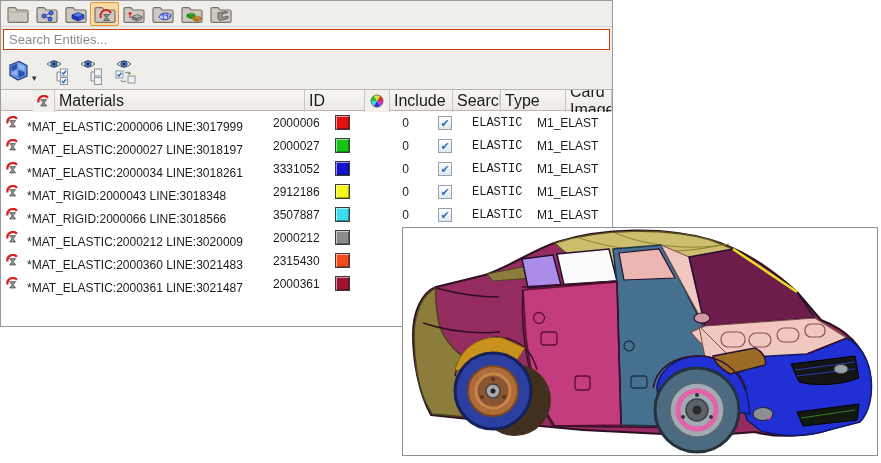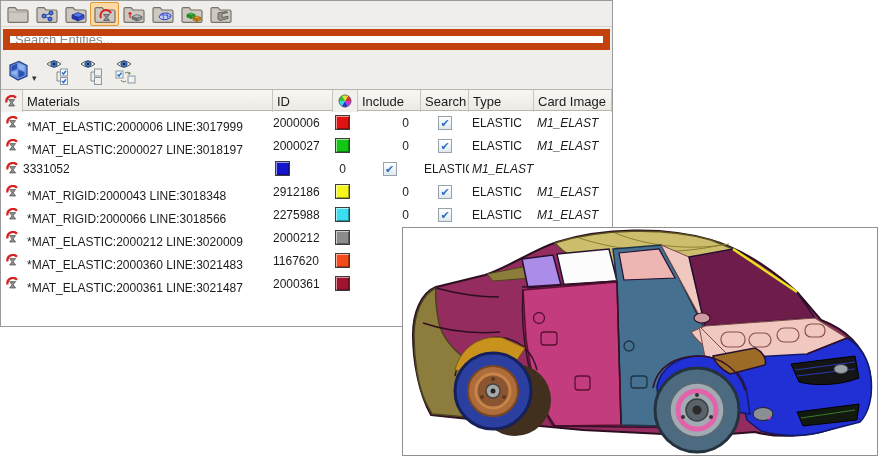--- a/index.html
+++ b/index.html
@@ -11,50 +11,50 @@
   .panel { position:absolute; left:0; top:0; width:613px; height:327px;
            border:1px solid #9a9a9a; background:#fff; overflow:hidden; z-index:1; }
 
   .toolbar1 { height:26px; background:#f0eeea; border-bottom:1px solid #d9d6d0;
               display:flex; align-items:center; padding-left:2px; }
   .tbtn { width:29px; height:24px; border:1px solid transparent; background:transparent;
           display:flex; align-items:center; justify-content:center; padding:0; cursor:default; }
   .tbtn.active { background:#fbd9a4; border:1px solid #e09a3c; border-radius:2px; }
 
   .searchrow { height:26px; background:#f0eeea; padding:2px 2px; }
-  .searchrow input { width:100%; height:21px; border:7px solid #c2410c; padding:0 5px;
+  .searchrow input { width:100%; height:21px; border:1px solid #c2410c; padding:0 5px;
                      font-family:"Liberation Sans", sans-serif; font-size:13px; color:#222; background:#fff; }
   .searchrow input::placeholder { color:#8c8c8c; opacity:1; }
 
   .toolbar2 { height:36px; background:#f0eeea; display:flex; align-items:center; padding-left:4px; gap:8px; }
   .t2btn { border:none; background:transparent; display:flex; align-items:flex-start; padding:0; cursor:default; }
   .caret { font-size:9px; color:#333; margin:14px 0 0 1px; }
 
   
   .grid { display:grid; grid-template-columns:22px 250px 60px 25px 63px 48px 65px 1fr; align-items:center; }
   .thead { height:22px; background:linear-gradient(#f8f7f4,#edeae5); border-top:1px solid #b8b4ae;
-           border-bottom:1px solid #b8b4ae; font-size:13px; color:#1b1b1b; }
+           border-bottom:1px solid #b8b4ae; font-size:16px; color:#1b1b1b;padding-left:32px; }
   .thead > * { height:22px; display:flex; align-items:center; border-right:1px solid #c9c6c0; overflow:hidden; }
   .thead .hlabel { padding-left:4px; }
   .thead .hicon { justify-content:center; background:#f2f0ec; }
   .rows { height:217px; overflow:hidden; background:#fff; }
   .trow { height:23px; font-size:12px; color:#1b1b1b; background:#fff; }
   .cell { overflow:hidden; white-space:nowrap; }
   .icon-cell { display:flex; justify-content:center; align-items:center; }
   .name-cell { padding-left:4px;margin-top:9px; }
   .id-cell { padding-right:7px; }
   .sw-cell { display:flex; align-items:center; }
   .swatch { width:15px; height:15px; margin-left:2px; border:1px solid #3c3c3c;
             box-shadow:inset 1px 1px 0 rgba(255,255,255,.55), inset -1px -1px 0 rgba(0,0,0,.35); }
   .inc-cell { text-align:right; padding-right:12px; }
   .def-cell { display:flex; justify-content:center; }
   .checkbox { width:14px; height:14px; border:1px solid #98a2ac; background:linear-gradient(#ffffff,#dfe8ee);
               color:#2f6fc4; font-size:11px; line-height:12px; text-align:center; }
-  .type-cell { padding-left:3px; }
-  .card-cell { padding-left:3px;font-style:italic; }
+  .type-cell { padding-left:3px;font-family:Liberation Mono, monospace; }
+  .card-cell { padding-left:3px; }
 
   
   .viewport { position:absolute; left:402px; top:227px; width:476px; height:229px;
               background:#fff; border:1px solid #8f8f8f; z-index:5; }
 </style>
 </head>
 <body>
 
 <div class="screen">
 
@@ -244,20 +244,21 @@
     <span class="cell card-cell">M1_ELAST</span>
   </div>
 
   <div class="trow grid">
     <span class="cell icon-cell">
       <svg width="13" height="13" viewBox="0 0 13 13">
         <path d="M1.5,7.5 A5.5,5.5 0 0 1 11,2.8" fill="none" stroke="#d92020" stroke-width="2.2"></path>
         <path d="M3.6,4.6 h6 L7.2,7.8 L9.6,11 h-6 L6,7.8 Z" fill="#909090" stroke="#4a4a4a" stroke-width="0.7"></path>
       </svg>
     </span>
+    <span class="cell name-cell">*MAT_ELASTIC:2000034 LINE:3018261</span>
     <span class="cell id-cell">3331052</span>
     <span class="cell sw-cell">
             <span class="swatch" style="background: rgb(20, 20, 204);"></span>
           </span>
     <span class="cell inc-cell">0</span>
     <span class="cell def-cell">
             <span class="checkbox">✔</span>
           </span>
     <span class="cell type-cell">ELASTIC</span>
     <span class="cell card-cell">M1_ELAST</span>
@@ -284,21 +285,21 @@
   </div>
 
   <div class="trow grid">
     <span class="cell icon-cell">
       <svg width="13" height="13" viewBox="0 0 13 13">
         <path d="M1.5,7.5 A5.5,5.5 0 0 1 11,2.8" fill="none" stroke="#d92020" stroke-width="2.2"></path>
         <path d="M3.6,4.6 h6 L7.2,7.8 L9.6,11 h-6 L6,7.8 Z" fill="#909090" stroke="#4a4a4a" stroke-width="0.7"></path>
       </svg>
     </span>
     <span class="cell name-cell">*MAT_RIGID:2000066 LINE:3018566</span>
-    <span class="cell id-cell">2275988</span>
+    <span class="cell id-cell">3507887</span>
     <span class="cell sw-cell">
             <span class="swatch" style="background: rgb(58, 222, 240);"></span>
           </span>
     <span class="cell inc-cell">0</span>
     <span class="cell def-cell">
             <span class="checkbox">✔</span>
           </span>
     <span class="cell type-cell">ELASTIC</span>
     <span class="cell card-cell">M1_ELAST</span>
   </div>
@@ -326,21 +327,21 @@
   </div>
 
   <div class="trow grid">
     <span class="cell icon-cell">
       <svg width="13" height="13" viewBox="0 0 13 13">
         <path d="M1.5,7.5 A5.5,5.5 0 0 1 11,2.8" fill="none" stroke="#d92020" stroke-width="2.2"></path>
         <path d="M3.6,4.6 h6 L7.2,7.8 L9.6,11 h-6 L6,7.8 Z" fill="#909090" stroke="#4a4a4a" stroke-width="0.7"></path>
       </svg>
     </span>
     <span class="cell name-cell">*MAT_ELASTIC:2000360 LINE:3021483</span>
-    <span class="cell id-cell">1167620</span>
+    <span class="cell id-cell">2315430</span>
     <span class="cell sw-cell">
             <span class="swatch" style="background: rgb(244, 74, 28);"></span>
           </span>
     <span class="cell inc-cell"></span>
     <span class="cell def-cell">
             <span class="checkbox" style="visibility: hidden;">✔</span>
           </span>
     <span class="cell type-cell"></span>
     <span class="cell card-cell"></span>
   </div>

